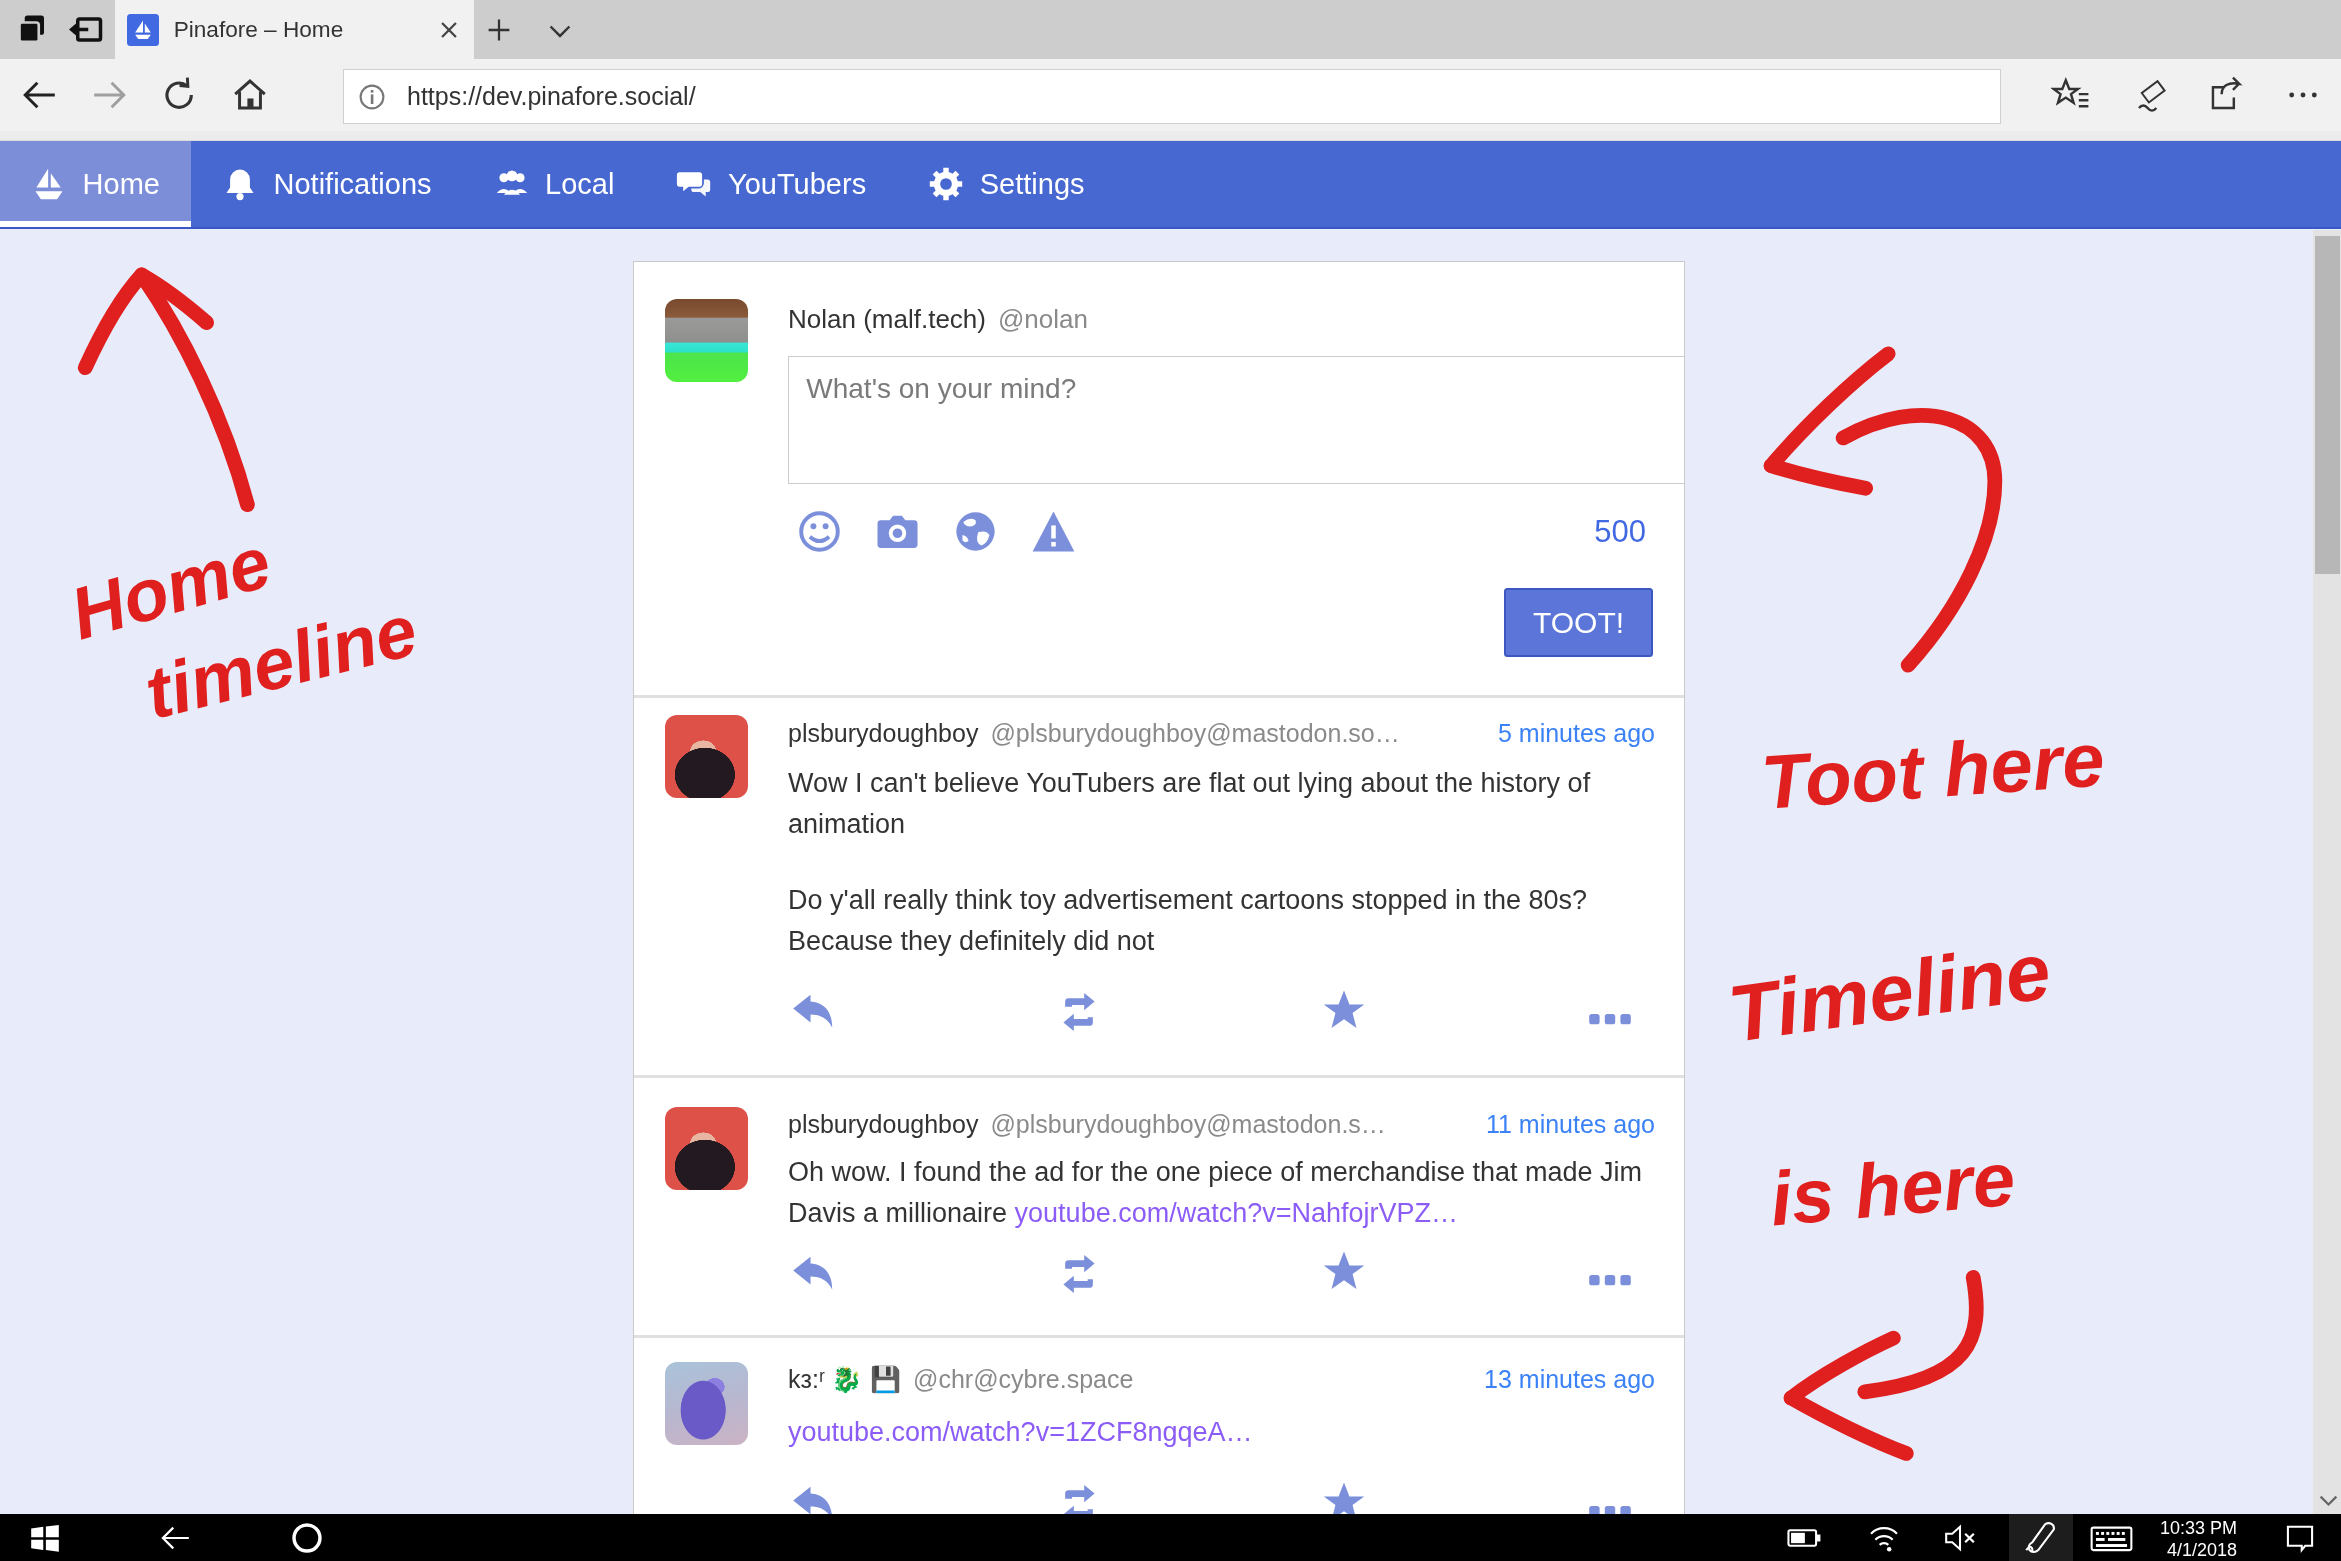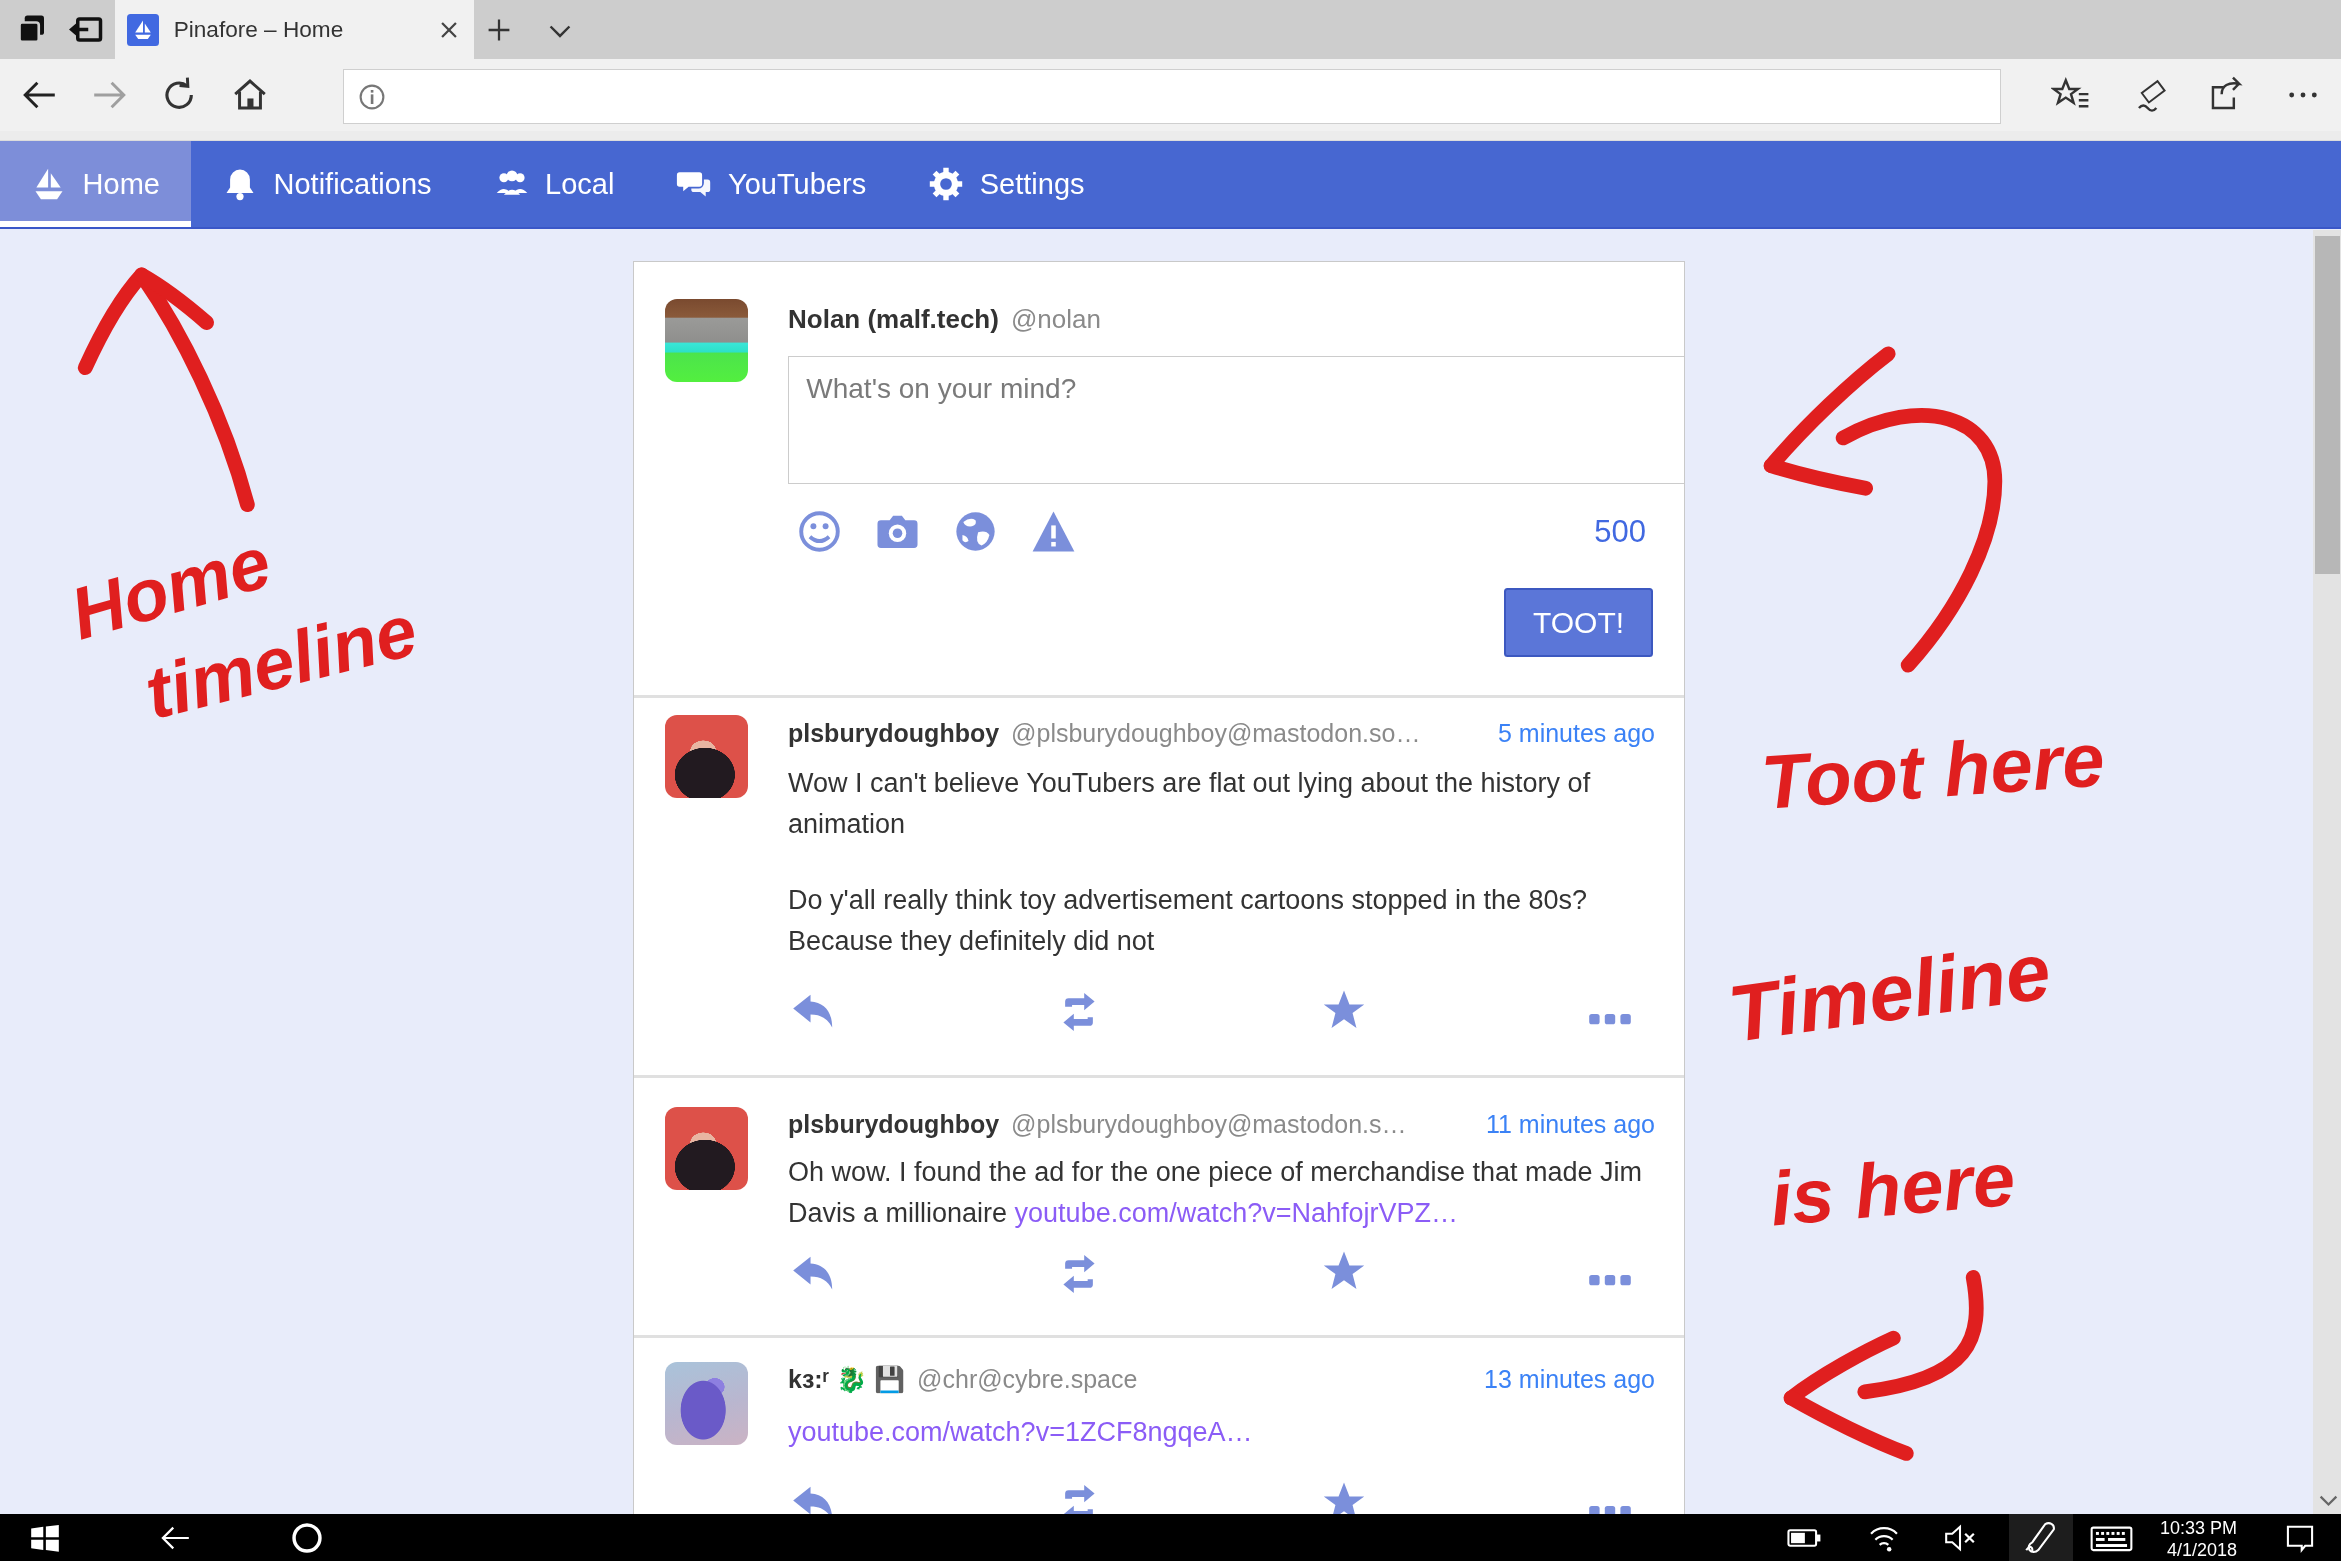--- a/index.html
+++ b/index.html
@@ -33,21 +33,21 @@
 
   
   .page{left:0;top:230px;width:2342px;height:1284px;background:#e8ecfa;}
   .card{position:absolute;left:633px;top:31px;width:1052px;height:1253px;background:#fff;border:0.9px solid #c9c9c9;border-bottom:none;overflow:hidden;}
   .divider{position:absolute;left:0;width:100%;height:2.6px;background:#e0e0e0;}
   .avatar{position:absolute;left:31px;width:83px;height:83px;border-radius:12px;}
   .av-nolan{background:linear-gradient(180deg,#7a4a2f 0%,#8a5a3a 22%,#9a9a98 23%,#8f8f8d 52%,#39e6d8 53%,#2de0c8 64%,#4ce44c 65%,#53ef3f 100%);}
   .av-pls{background:radial-gradient(58% 52% at 48% 72%, #221a20 0 62%, transparent 63%),radial-gradient(26% 22% at 46% 44%, #e8b5a2 0 60%, transparent 61%),#dd5149;}
   .av-chr{background:radial-gradient(46% 60% at 46% 58%, #6a5ac8 0 58%, transparent 60%),radial-gradient(20% 18% at 60% 30%, #8d7fe0 0 58%, transparent 60%),linear-gradient(165deg,#a9c3da 0%,#b9b6cf 55%,#cbb3c4 100%);}
   .name-row{position:absolute;left:154px;display:flex;align-items:baseline;gap:12px;width:867px;font-size:26px;white-space:nowrap;}
-  .dn{font-weight:bold;color:#333;}
+  .dn{font-weight:normal;color:#333;}
   .handle{color:#8a8a8a;overflow:hidden;text-overflow:ellipsis;}
   .time{color:#3b82f6;margin-left:auto;flex:0 0 auto;}
   .body-text{position:absolute;left:154px;width:863px;font-size:27px;line-height:41px;color:#333;}
   .tlink{color:#8b5cf6;}
   .act{position:absolute;width:52px;height:42px;color:#7b8fdb;}
   .compose-ic{position:absolute;top:246px;width:47px;height:47px;color:#7b8fdb;}
   .counter{position:absolute;right:38px;top:252px;font-size:31px;color:#4169e1;}
   .toot-btn{position:absolute;left:870px;top:326px;width:149px;height:69px;background:#5b76d8;border:2.6px solid #3c58c0;border-radius:3.5px;color:#fff;font-size:30px;display:flex;align-items:center;justify-content:center;cursor:pointer;}
   .composer-ta{position:absolute;left:154px;top:94px;width:928px;height:128px;border:1.7px solid #ccc;font-size:28px;color:#333;padding:15.6px 17.3px;resize:none;outline:none;}
   .composer-ta::placeholder{color:#7a7a7a;}
@@ -120,20 +120,21 @@
     <path d="M11 19 V38 H35 V19" stroke="#333" stroke-width="3.4" fill="none"></path>
     <rect x="20" y="27" width="7" height="11" fill="#333"></rect>
   </svg>
 
   <div class="abs urlbox">
     <svg class="url-info" viewBox="0 0 32 32">
       <circle cx="16" cy="16" r="13" stroke="currentColor" stroke-width="2.4" fill="none"></circle>
       <rect x="14.6" y="13" width="3" height="11" fill="currentColor"></rect>
       <rect x="14.6" y="8" width="3" height="3" fill="currentColor"></rect>
     </svg>
+    <input class="url-input" readonly="" value="https://dev.pinafore.social/" style="">
   </div>
 
   <svg class="abs tb-btn" style="left:2051px;" viewBox="0 0 46 46">
     <path d="M17 6 L21 16 H31 L23 22 L26 32 L17 26 L8 32 L11 22 L3 16 H13 Z" stroke="#333" stroke-width="2.8" fill="none"></path>
     <path d="M32 22 H43 M32 29 H43 M32 36 H43" stroke="#333" stroke-width="2.8"></path>
   </svg>
   <svg class="abs tb-btn" style="left:2132px;" viewBox="0 0 46 46">
     <path d="M28 6 L40 18 L20 38 L8 26 Z" stroke="#333" stroke-width="2.8" fill="none" transform="rotate(8 23 22) scale(0.8) translate(6 2)"></path>
     <path d="M8 38 q5 -6 10 0 q5 6 10 0" stroke="#333" stroke-width="2.8" fill="none"></path>
   </svg>

